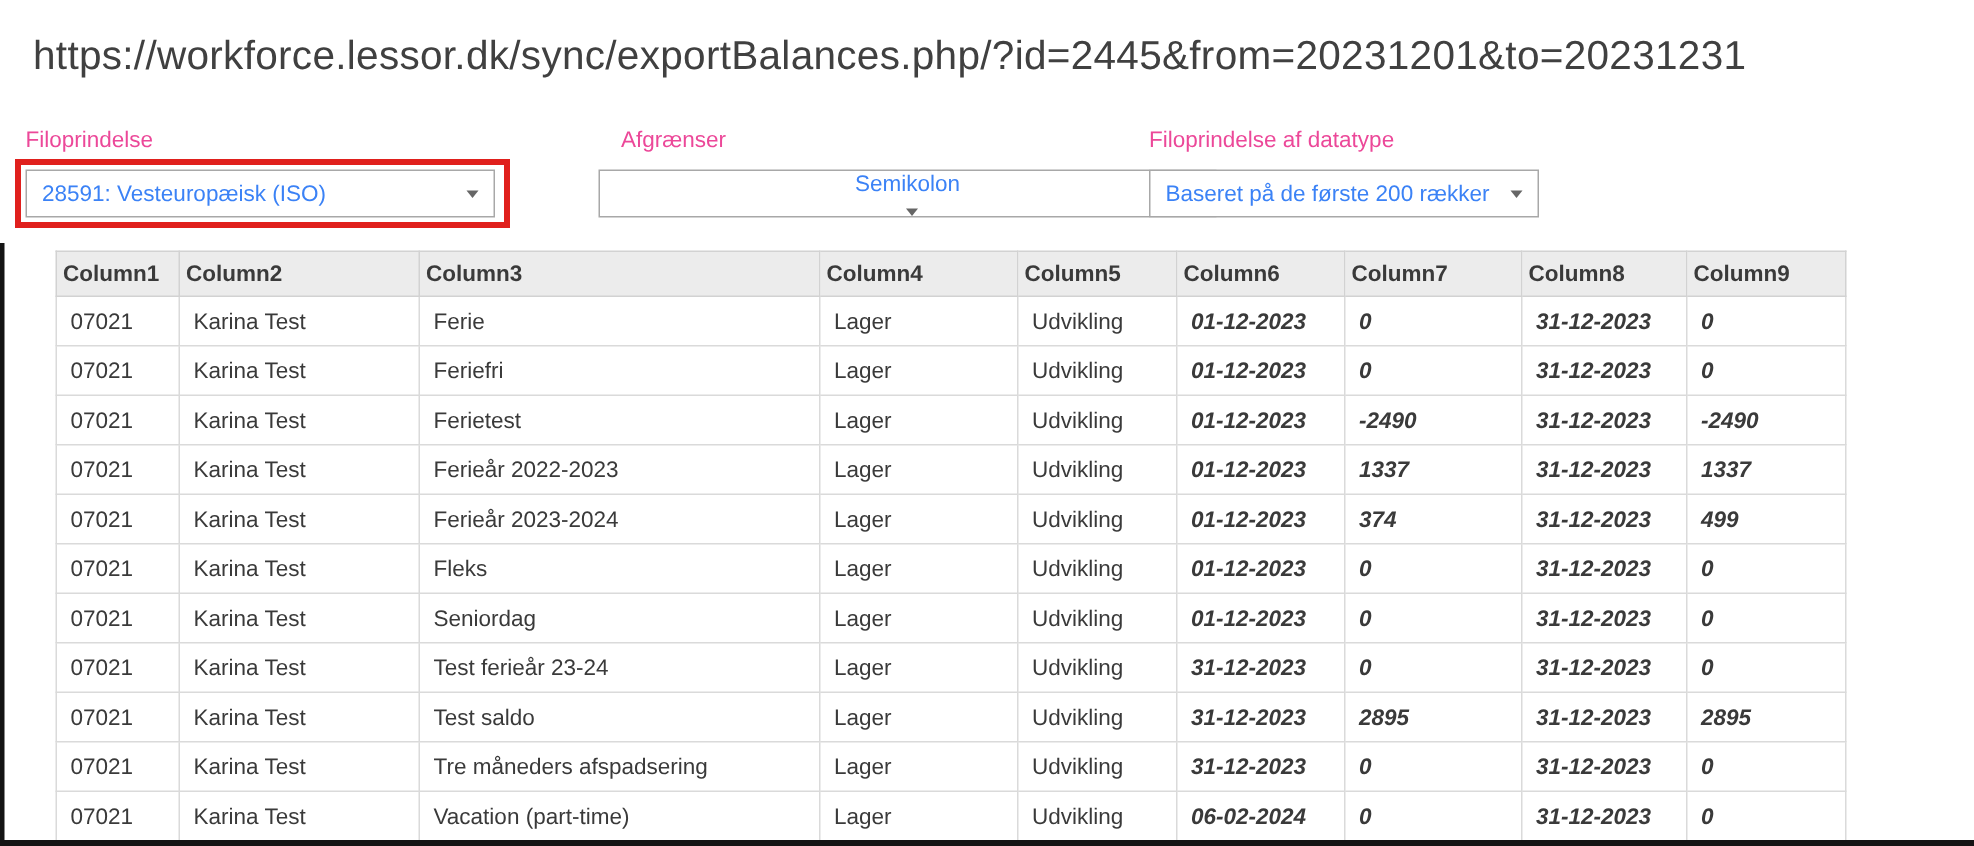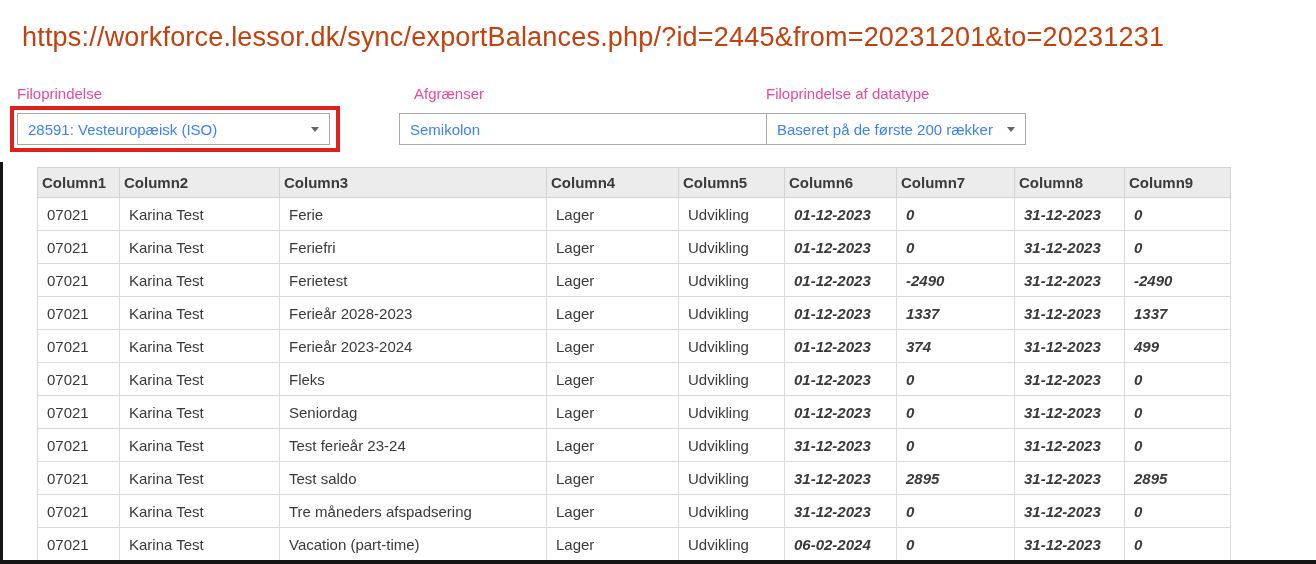--- a/index.html
+++ b/index.html
@@ -1,36 +1,36 @@
 <!DOCTYPE html>
 <html><head>
 <meta charset="utf-8">
 <style>
   html,body { margin:0; padding:0; background:#ffffff; }
   body { width:1316px; height:564px; font-family:"Liberation Sans", sans-serif; }
   .screen { position:relative; width:1316px; height:564px; background:#fff; overflow:hidden; }
 
   .url-title {
     position:absolute; left:22px; top:22px;
-    font-size:27px; letter-spacing:0.2px; color:#c2410c; white-space:nowrap;
+    font-size:27px; letter-spacing:0.2px; color:#404040; white-space:nowrap;
   }
 
   .field-label { position:absolute; top:85px; font-size:15px; color:#ec4899; }
   #lbl-origin { left:17px; }
   #lbl-delim  { left:414px; }
   #lbl-dtype  { left:766px; }
 
   .combo {
     position:absolute; top:113px; height:32px; box-sizing:border-box;
     background:#fff; border:1px solid #a8a8a8;
     display:flex; align-items:center; padding:0 10px;
     font-size:15px; color:#3b82f6; cursor:default;
   }
   #combo-origin { left:17px;  width:313px; }
-  #combo-delim  { left:399px; width:412px; }
+  #combo-delim  { left:399px; width:412px;flex-direction:column; }
   #combo-dtype  { left:766px; width:260px; }
   .combo-value { flex:1; white-space:nowrap; overflow:hidden; }
   .dd-arrow {
     width:0; height:0; margin-left:6px;
     border-left:4px solid transparent; border-right:4px solid transparent;
     border-top:5px solid #666;
   }
 
   .annotation-box {
     position:absolute; left:10px; top:106px; width:330px; height:46px;
@@ -140,21 +140,21 @@
           <td>Lager</td>
           <td>Udvikling</td>
           <td>01-12-2023</td>
           <td>-2490</td>
           <td>31-12-2023</td>
           <td>-2490</td>
         </tr>
         <tr>
           <td>07021</td>
           <td>Karina Test</td>
-          <td>Ferieår 2028-2023</td>
+          <td>Ferieår 2022-2023</td>
           <td>Lager</td>
           <td>Udvikling</td>
           <td>01-12-2023</td>
           <td>1337</td>
           <td>31-12-2023</td>
           <td>1337</td>
         </tr>
         <tr>
           <td>07021</td>
           <td>Karina Test</td>

